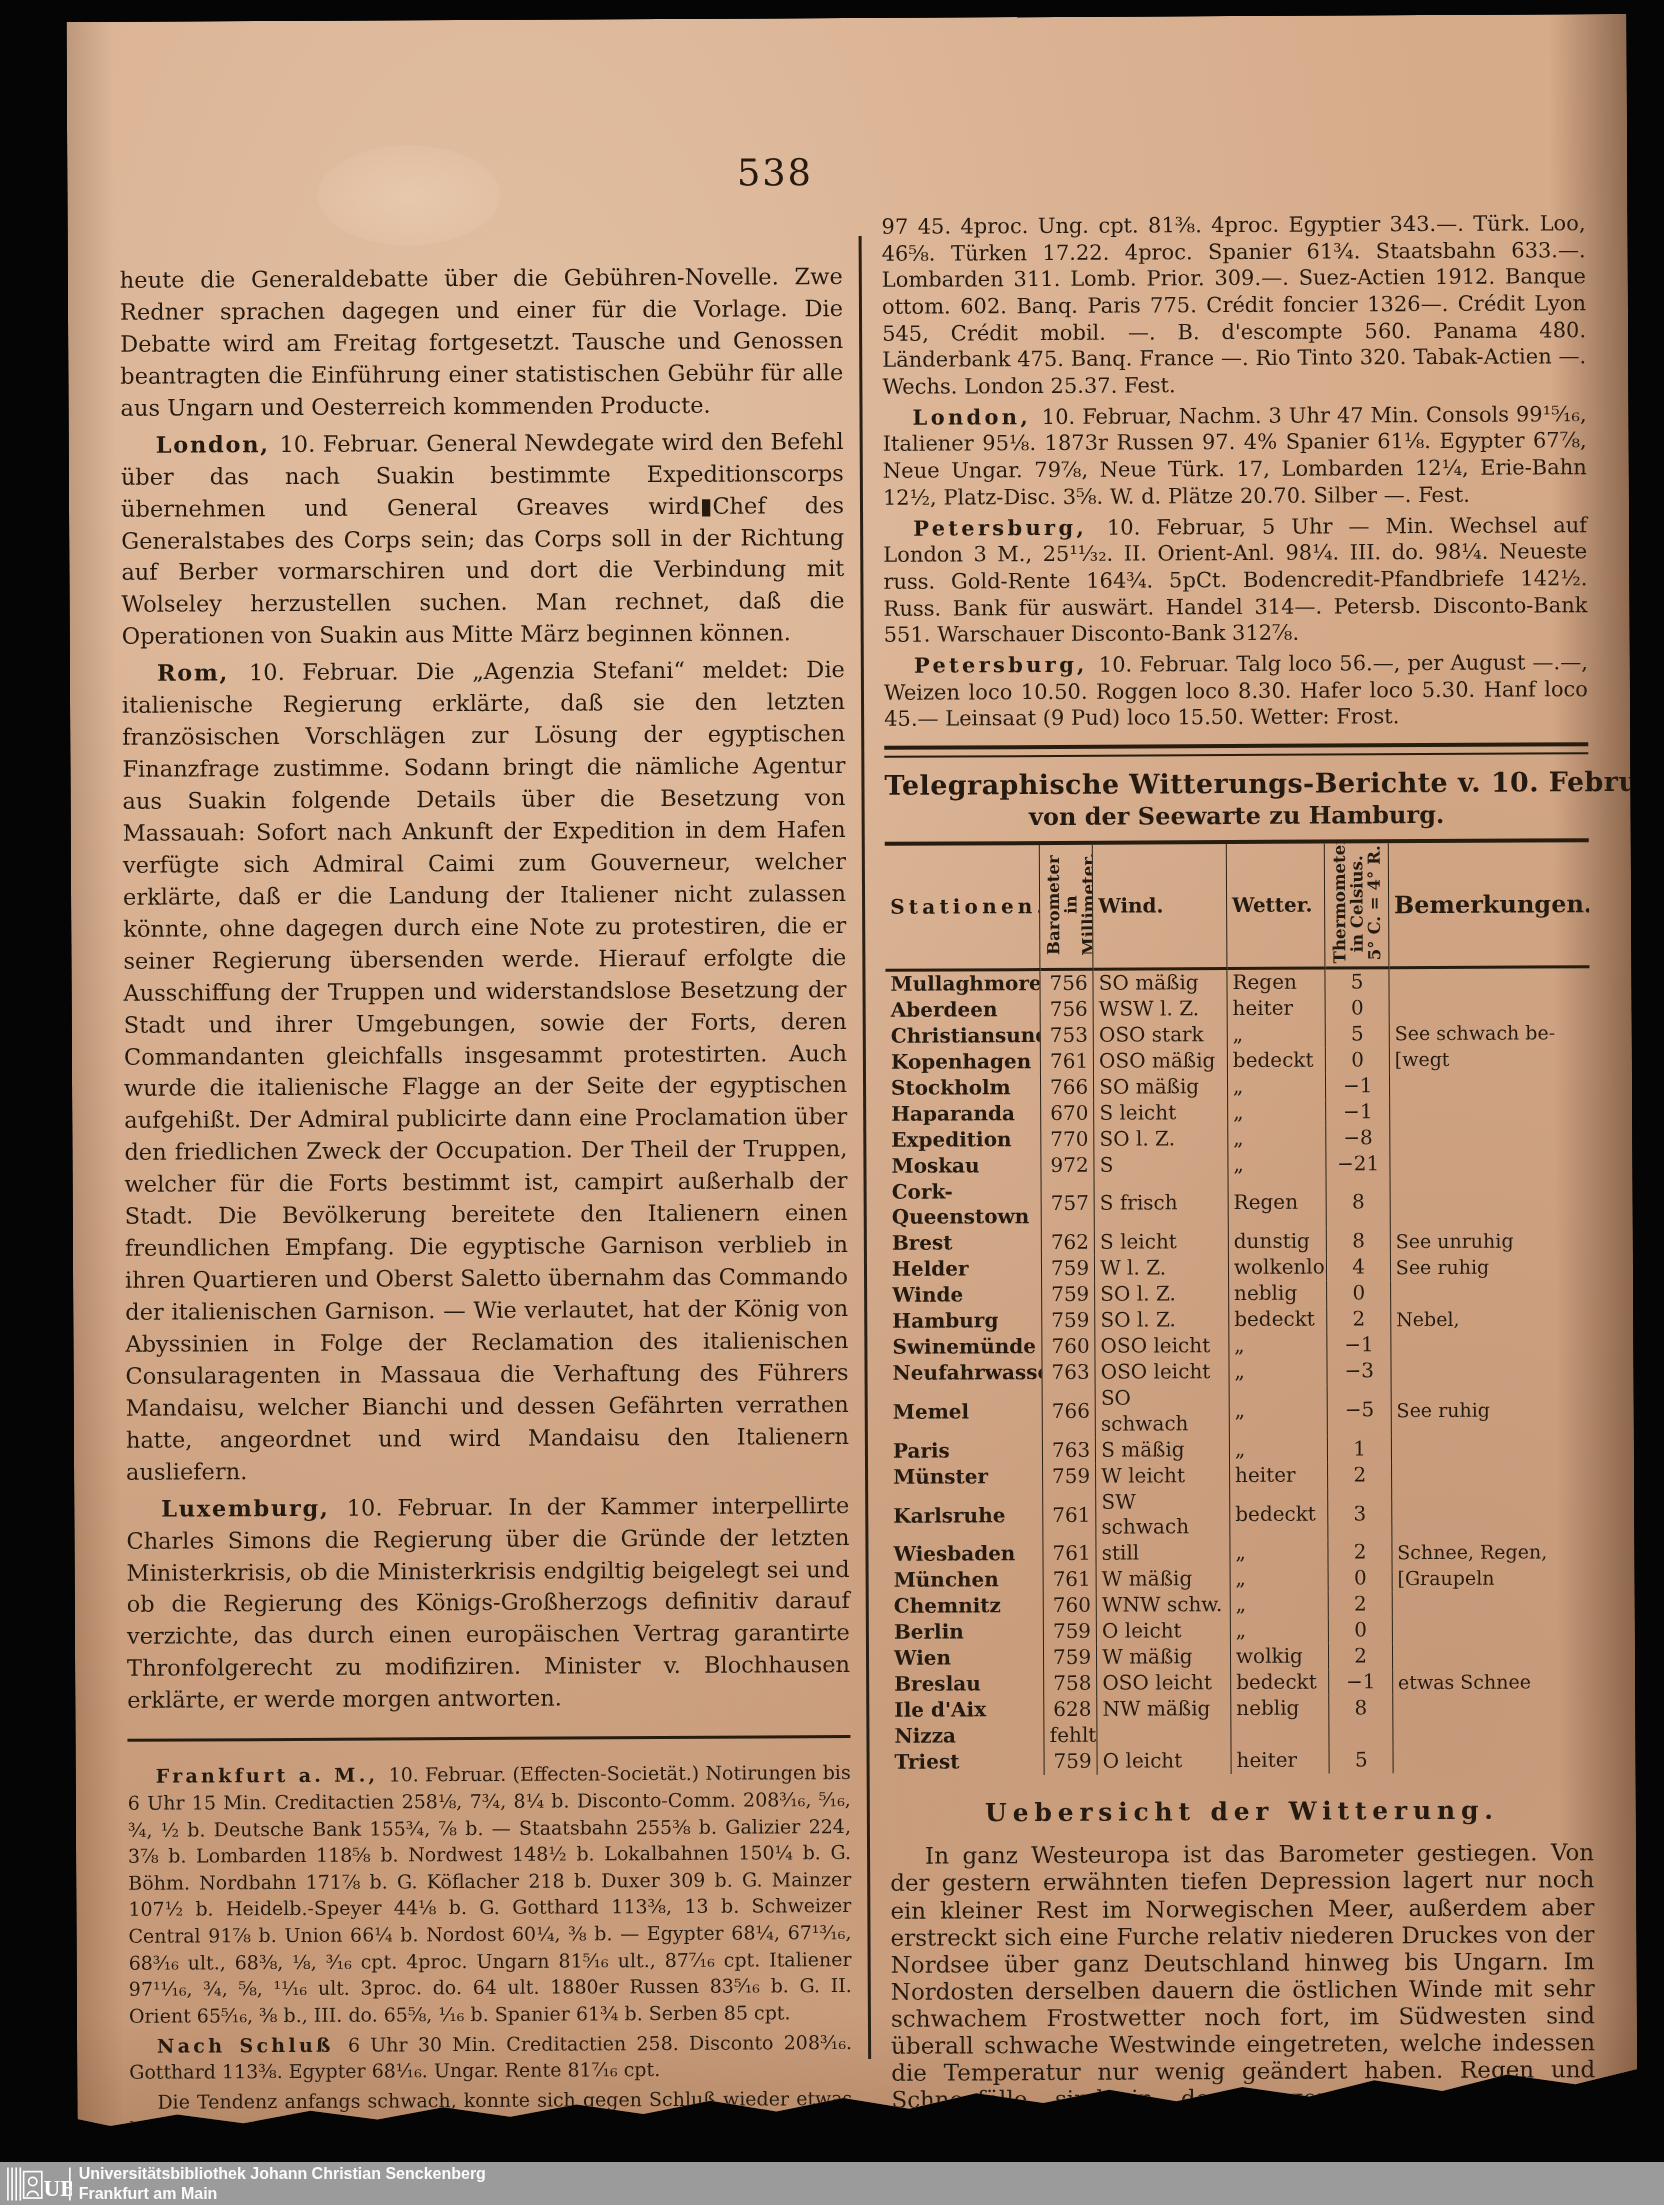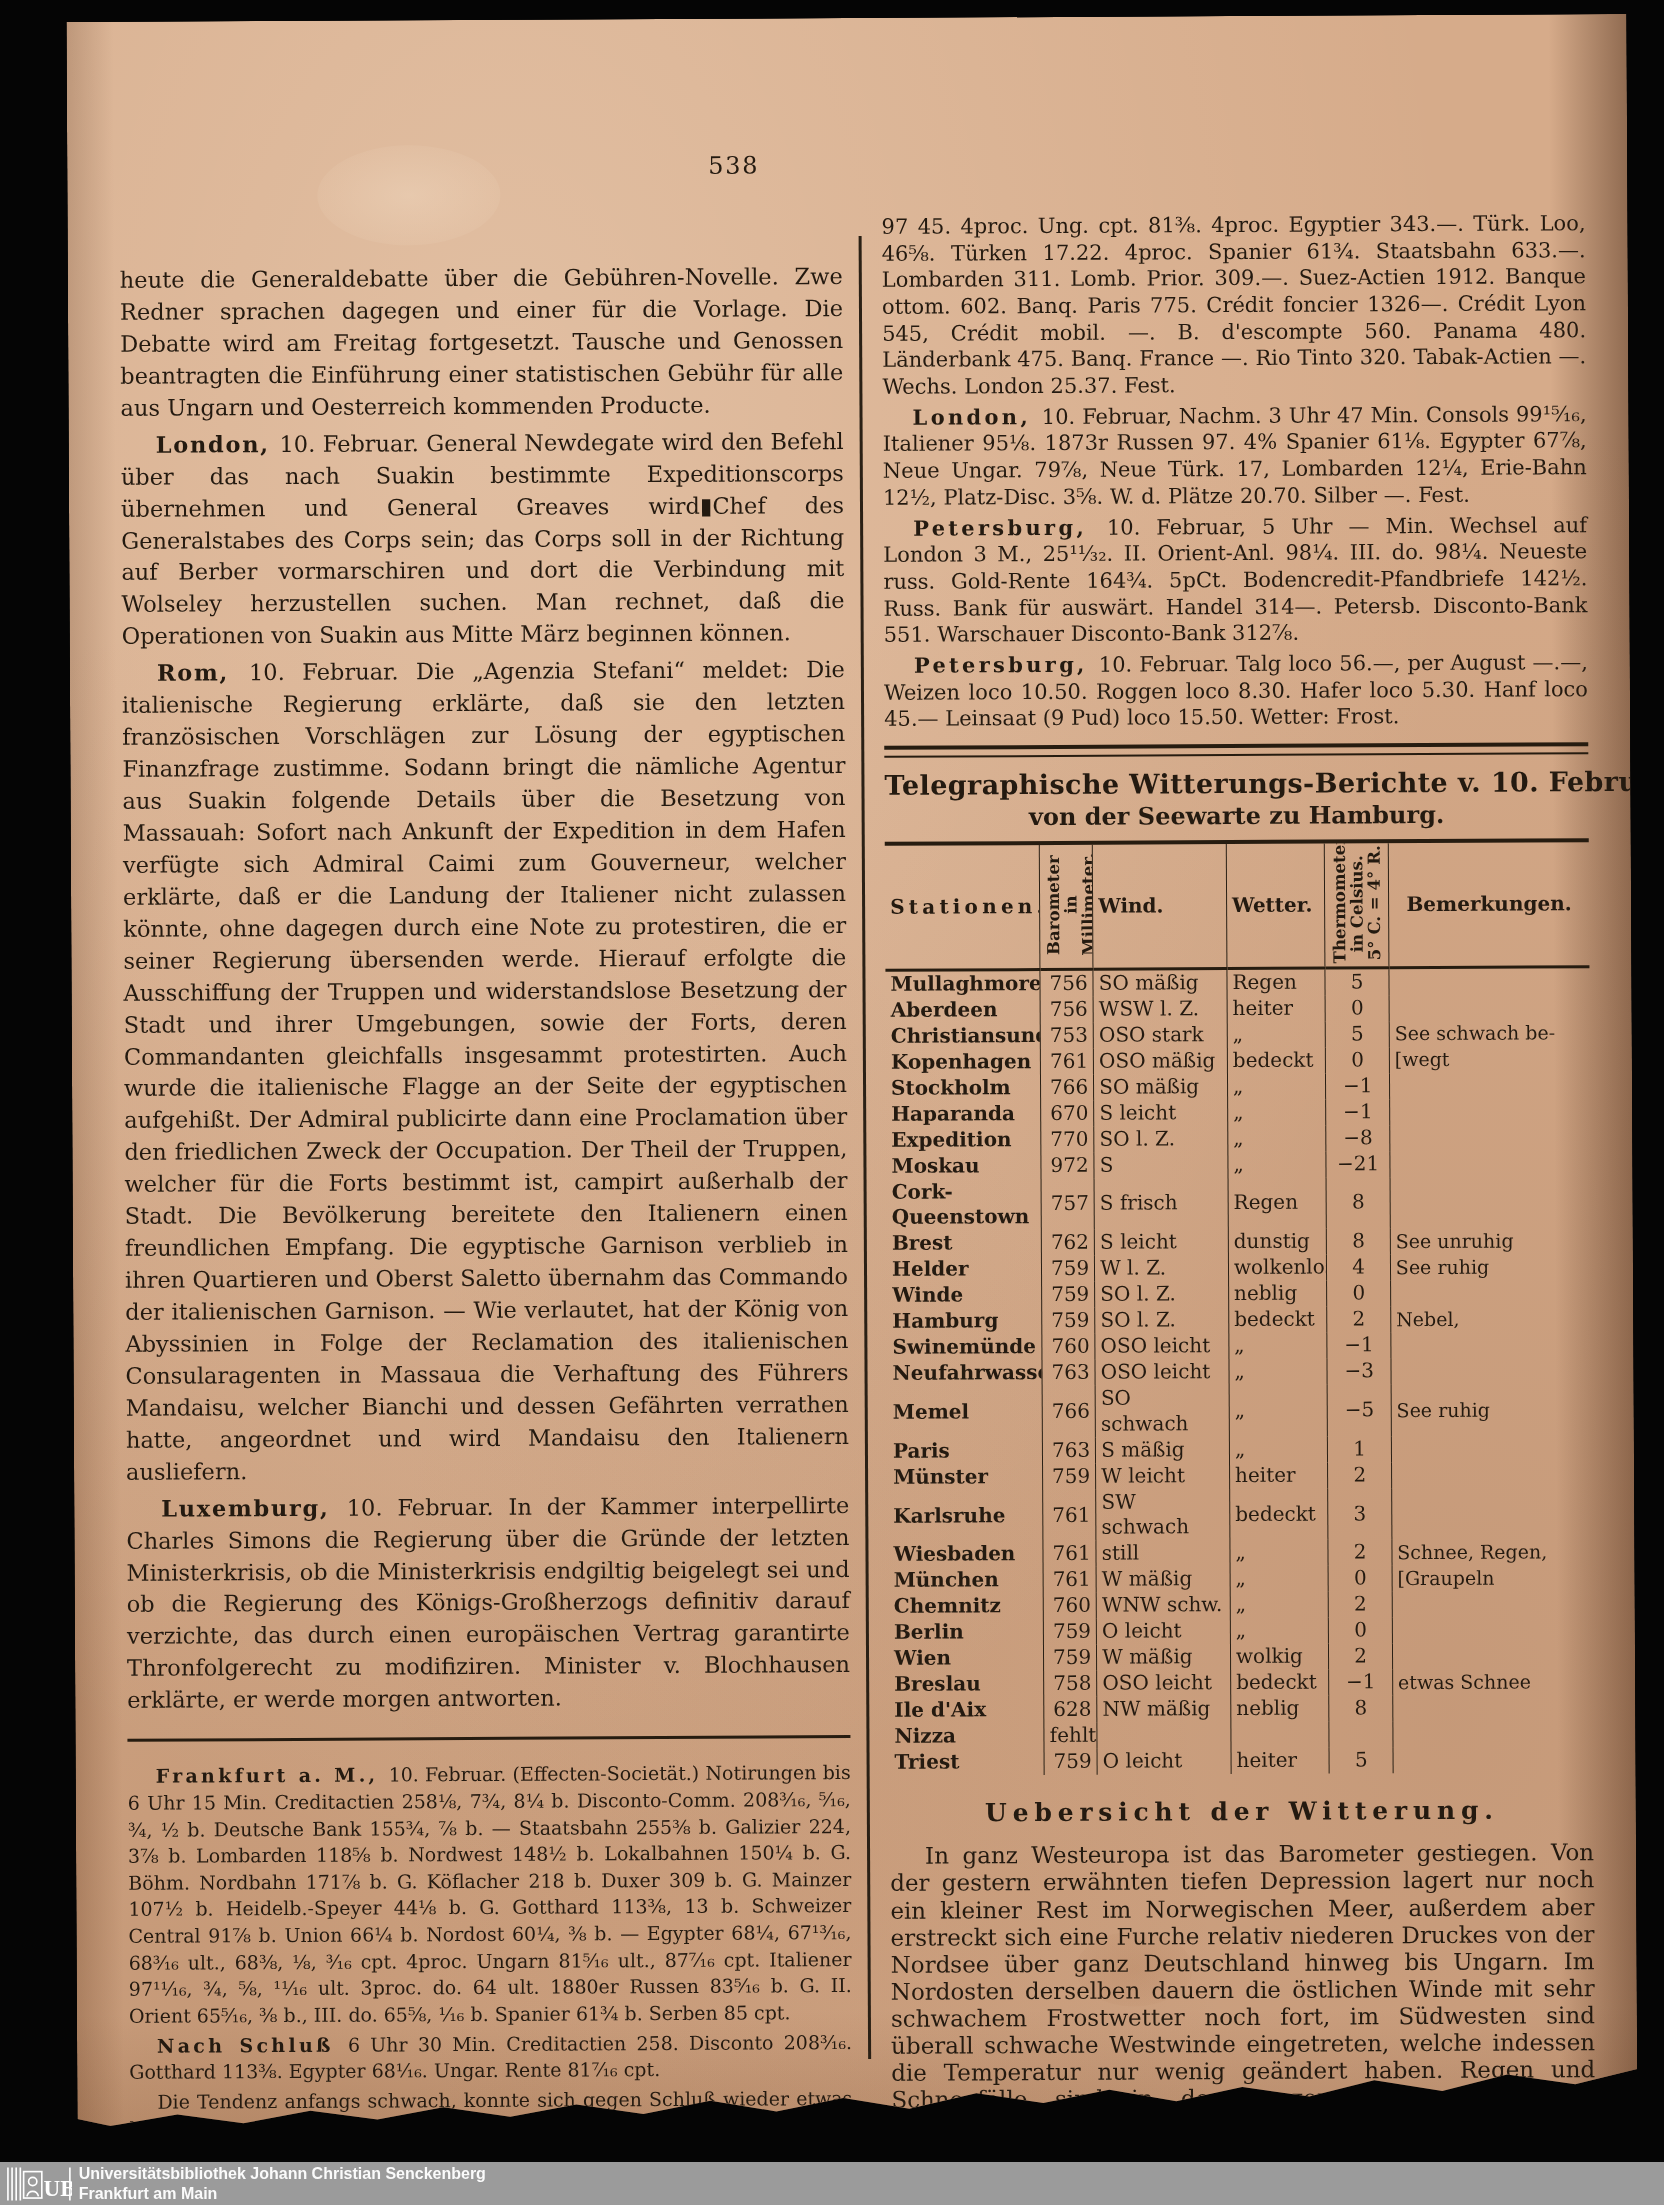--- a/index.html
+++ b/index.html
@@ -12,22 +12,22 @@
            radial-gradient(ellipse at 10% 95%, rgba(120,70,35,0.18), rgba(120,70,35,0) 50%),
            linear-gradient(90deg, rgba(90,50,25,0.28) 0%, rgba(0,0,0,0) 3%, rgba(0,0,0,0) 95%, rgba(60,30,12,0.45) 100%),
            linear-gradient(0deg, rgba(100,55,25,0.20) 0%, rgba(0,0,0,0) 6%),
            #d6ab8a;
          transform:rotate(-0.3deg);transform-origin:50% 50%;
          clip-path:polygon(0 0,1560px 0,1560px 2055px,1498px 2070px,1430px 2060px,1365px 2076px,
            1297px 2065px,1232px 2081px,1165px 2071px,1099px 2085px,1032px 2073px,966px 2086px,
            899px 2076px,832px 2091px,766px 2080px,699px 2093px,633px 2082px,566px 2095px,
            499px 2085px,433px 2097px,366px 2087px,300px 2099px,233px 2090px,166px 2102px,
            100px 2093px,33px 2104px,0 2097px);}
-  .page-number{position:absolute;left:641px;top:133px;width:133px;text-align:left;
-               font-size:24px;letter-spacing:1.7px;}
+  .page-number{position:absolute;left:641px;top:133px;width:133px;text-align:center;
+               font-size:37px;letter-spacing:1.7px;}
   .col-divider{position:absolute;left:791px;top:218px;width:2.5px;height:1823px;background:#2a2015;}
   .col-left{position:absolute;left:52px;top:243px;width:723px;}
   .col-right{position:absolute;left:814px;top:196px;width:704px;}
   .news p{margin:0 0 5px 0;font-size:22.5px;line-height:1.42;text-align:justify;text-indent:35px;}
   .news p.cont{text-indent:0;}
   .news .lead{font-weight:bold;letter-spacing:1.7px;}
   .fin-rule{height:5px;border-top:3.3px solid #261c10;border-bottom:0;margin:21.6px 0 16.6px 0;}
   .fin p{margin:0 0 3.3px 0;font-size:19px;line-height:1.4;text-align:justify;text-indent:28px;}
   .fin .lead{font-weight:bold;letter-spacing:3.3px;}
   .rfin p{margin:0 0 4.2px 0;font-size:21px;line-height:1.27;text-align:justify;text-indent:30px;}
@@ -37,21 +37,21 @@
   .double-rule{height:5.8px;border-top:4.2px solid #261c10;border-bottom:2.5px solid #261c10;margin-bottom:11.7px;}
   .wtitle1{font-size:27px;font-weight:bold;text-align:center;white-space:nowrap;letter-spacing:0.4px;}
   .wtitle2{font-size:24px;font-weight:bold;text-align:center;margin-top:1.7px;}
   .thick-rule{border-top:4.2px solid #261c10;margin-top:10px;}
   table.weather{width:100%;border-collapse:collapse;table-layout:fixed;}
   table.weather td, table.weather th{border-right:1.7px solid #2a2015;padding:0 5px;overflow:hidden;}
   table.weather td:last-child, table.weather th:last-child{border-right:0;}
   thead th{height:123px;border-bottom:3.3px solid #261c10;font-weight:bold;vertical-align:middle;}
   th.h-station{font-size:20px;letter-spacing:4.2px;text-align:center;}
   th.h-wind,th.h-wetter{font-size:20px;text-align:left;}
-  th.h-bem{font-size:20px;text-align:center;}
+  th.h-bem{font-size:24px;text-align:center;}
   .rot{display:inline-block;writing-mode:vertical-rl;transform:rotate(180deg);
        font-size:16.6px;line-height:1.05;font-weight:bold;max-height:120px;white-space:normal;}
   tbody td{font-size:20px;line-height:1.29;height:26px;vertical-align:middle;}
   td.c-station{font-weight:bold;}
   td.c-baro{text-align:right;}
   td.c-wetter{padding-left:11.7px;}
   td.c-temp{text-align:center;}
   td.c-bem{font-size:19px;}
   td.wrapped{padding-left:55px;}
   .col-station{width:22%;} .col-baro{width:7.5%;} .col-wind{width:19%;}

